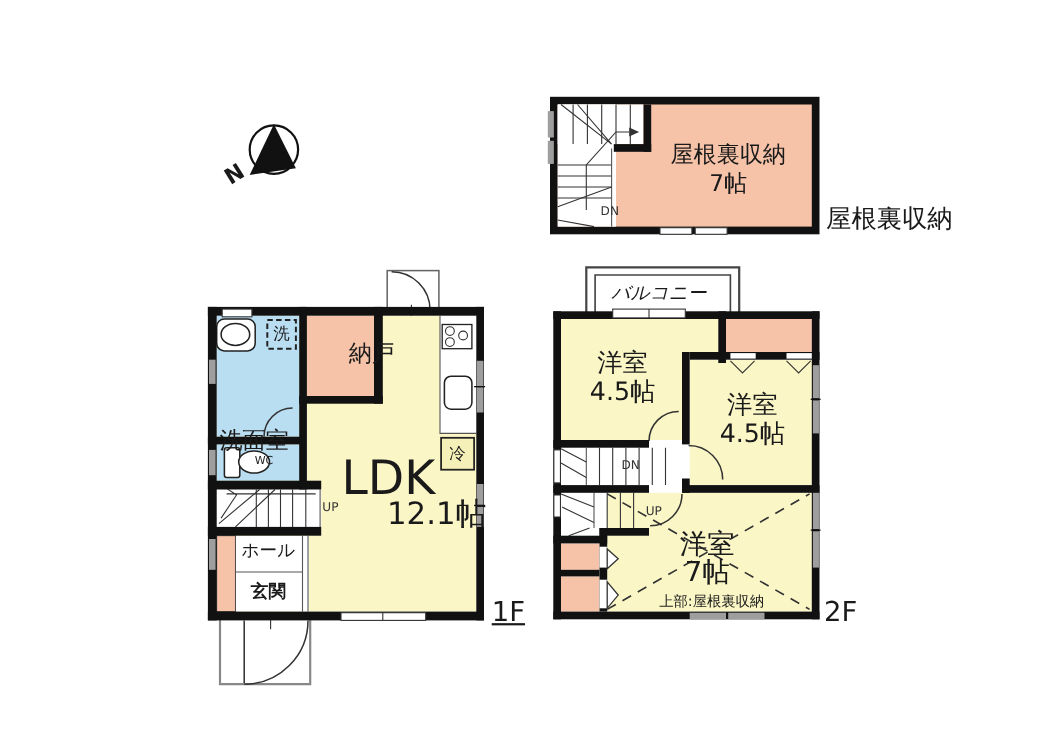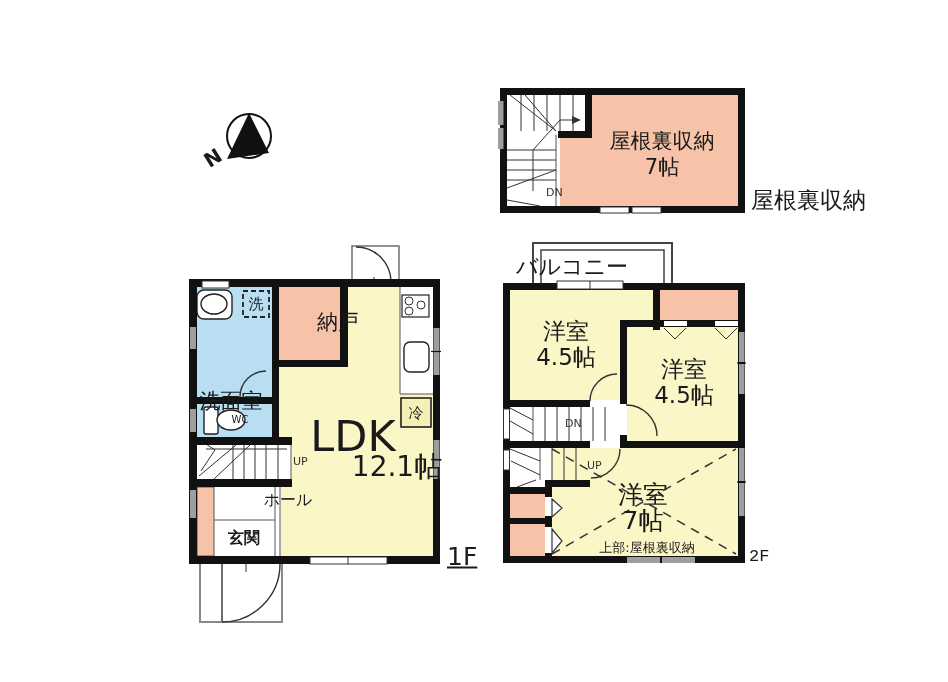--- a/index.html
+++ b/index.html
@@ -221,30 +221,30 @@
 <div class="lbl lbl-left" style="left:546px;top:192px;font-size:11px;color:#333;">DN</div>
 <div class="lbl lbl-left" style="left:751px;top:200px;font-size:23px;">屋根裏収納</div>
 
 <div class="lbl" style="left:231px;top:353px;font-size:21px;margin-top:48px;">洗面室</div>
 <div class="lbl" style="left:256px;top:304px;font-size:15px;">洗</div>
 <div class="lbl" style="left:310px;top:322px;font-size:21px;margin-left:28px;">納戸</div>
 <div class="lbl" style="left:240px;top:420px;font-size:10px;">WC</div>
 <div class="lbl" style="left:353px;top:436px;font-size:43px;">LDK</div>
 <div class="lbl" style="left:356px;top:467px;font-size:28px;margin-left:41px;">12.1帖</div>
 <div class="lbl lbl-left" style="left:293px;top:461px;font-size:11px;color:#333;">UP</div>
-<div class="lbl" style="left:244px;top:500px;font-size:16px;margin-left:44px;">ホール</div>
+<div class="lbl" style="left:244px;top:500px;font-size:16px;">ホール</div>
 <div class="lbl" style="left:244px;top:538px;font-size:16px;font-weight:bold;">玄関</div>
 <div class="lbl" style="left:416px;top:413px;font-size:15px;">冷</div>
 <div class="lbl lbl-left" style="left:447px;top:556px;font-size:25px;text-decoration:underline;">1F</div>
 
-<div class="lbl" style="left:572px;top:267px;font-size:22px;">バルコニー</div>
+<div class="lbl" style="left:599px;top:267px;font-size:17px;font-style:italic;">バルコニー</div>
 <div class="lbl" style="left:566px;top:331px;font-size:23px;">洋室</div>
 <div class="lbl" style="left:566px;top:357px;font-size:23px;">4.5帖</div>
 <div class="lbl" style="left:684px;top:369px;font-size:23px;">洋室</div>
 <div class="lbl" style="left:684px;top:395px;font-size:23px;">4.5帖</div>
 <div class="lbl" style="left:643px;top:494px;font-size:25px;">洋室</div>
 <div class="lbl" style="left:643px;top:520px;font-size:25px;">7帖</div>
 <div class="lbl" style="left:647px;top:547px;font-size:13px;text-align:right;">上部:屋根裏収納</div>
 <div class="lbl lbl-left" style="left:565px;top:423px;font-size:11px;color:#333;">DN</div>
 <div class="lbl lbl-left" style="left:587px;top:465px;font-size:11px;color:#333;">UP</div>
-<div class="lbl lbl-left" style="left:749px;top:556px;font-size:17px;font-family:Liberation Mono, monospace;">2F</div>
+<div class="lbl lbl-left" style="left:749px;top:556px;font-size:25px;">2F</div>
 
 </div>
 
 </body></html>

